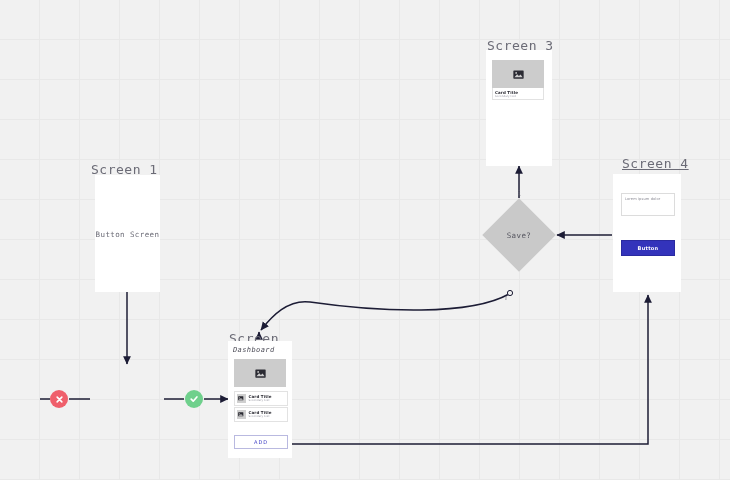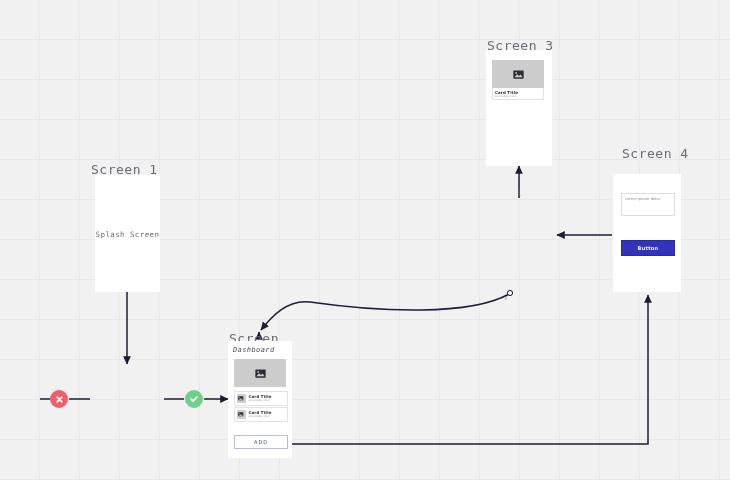--- a/index.html
+++ b/index.html
@@ -123,21 +123,21 @@
 
       <path d="M612,235 L557,235" marker-end="url(#arw)"></path>
 
       <path d="M292,444 L648,444 L648,295" marker-end="url(#arw)"></path>
     </g>
     <circle cx="510" cy="293" r="2.6" fill="#f1f1f1" stroke="#1c1c35" stroke-width="1"></circle>
   </svg>
 
   <div class="screen-label" style="left:91px;top:162px;">Screen 1</div>
   <div class="screen-box" style="left:95px;top:175px;width:65px;height:117px;">
-    <div class="splash-text">Splash Screen</div>
+    <div class="splash-text">Button Screen</div>
   </div>
 
 
   <div class="pill err" style="left:50px;top:390px;width:18px;height:18px;">
     <svg width="9" height="9" viewBox="0 0 10 10" aria-hidden="true">
       <path d="M2.4,2.4 L7.6,7.6 M7.6,2.4 L2.4,7.6" stroke="#ffffff" stroke-width="1.8" stroke-linecap="round"></path>
     </svg>
   </div>
 
   <div class="pill ok" style="left:185px;top:390px;width:18px;height:18px;">
@@ -183,39 +183,43 @@
       </div>
       <div class="card-txt">
         <div class="card-title">Card Title</div>
         <div class="card-sub">Secondary text</div>
       </div>
     </div>
 
     <div class="btn-outline" style="left:6px;top:94px;width:52px;height:12px;">ADD</div>
   </div>
 
+  <div class="node" style="left:482px;top:198px;width:74px;height:74px;">
+    <div class="diamond" style="left:11px;top:11px;width:52px;height:52px;"></div>
+    <div class="diamond-label">Save?</div>
+  </div>
   <div class="edge-label vert" style="left:517px;top:196px;">yes</div>
   <div class="edge-label vert" style="left:504px;top:300px;">no</div>
 
   <div class="screen-label" style="left:487px;top:38px;">Screen 3</div>
   <div class="screen-box" style="left:486px;top:50px;width:66px;height:116px;">
     <div class="img-block" style="left:6px;top:10px;width:52px;height:28px;">
       <svg width="11" height="9" viewBox="0 0 16 13" aria-hidden="true">
         <rect x="0.5" y="0.5" width="15" height="12" rx="1" fill="#2b2b33"></rect>
         <circle cx="4.6" cy="4.2" r="1.3" fill="#cccccc"></circle>
         <path d="M2,10.5 L6,6 L8.6,8.6 L11,6.4 L14,10.5 z" fill="#cccccc"></path>
       </svg>
     </div>
     <div class="card-row" style="left:6px;top:38px;width:52px;height:12px;border-top:none;display:block;padding:2px 0 0 2px;box-sizing:border-box;">
       <div class="card-title">Card Title</div>
       <div class="card-sub">Secondary text</div>
     </div>
   </div>
 
-  <div class="screen-label" style="left:622px;top:146px;">Screen 4</div>
+  <div class="screen-label" style="left:622px;top:156px;text-decoration:underline;">Screen 4</div>
   <div class="screen-box" style="left:613px;top:174px;width:68px;height:118px;">
     <div class="input-box" style="left:8px;top:19px;width:52px;height:21px;">
       <div class="input-text">Lorem ipsum dolor</div>
     </div>
     <div class="btn-solid" style="left:8px;top:66px;width:52px;height:14px;">Button</div>
   </div>
 
 </div>
 
 </body></html>

